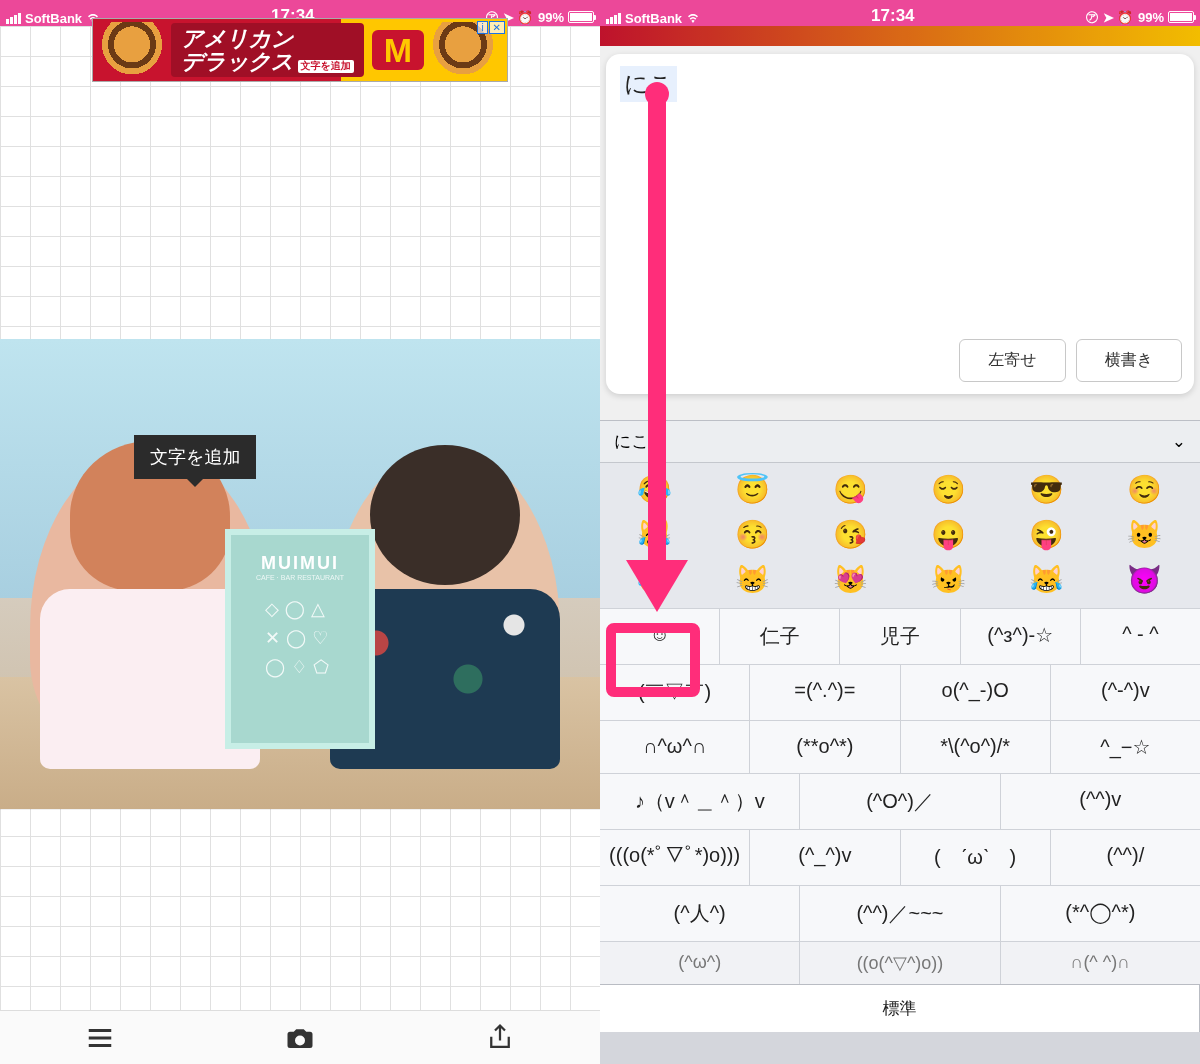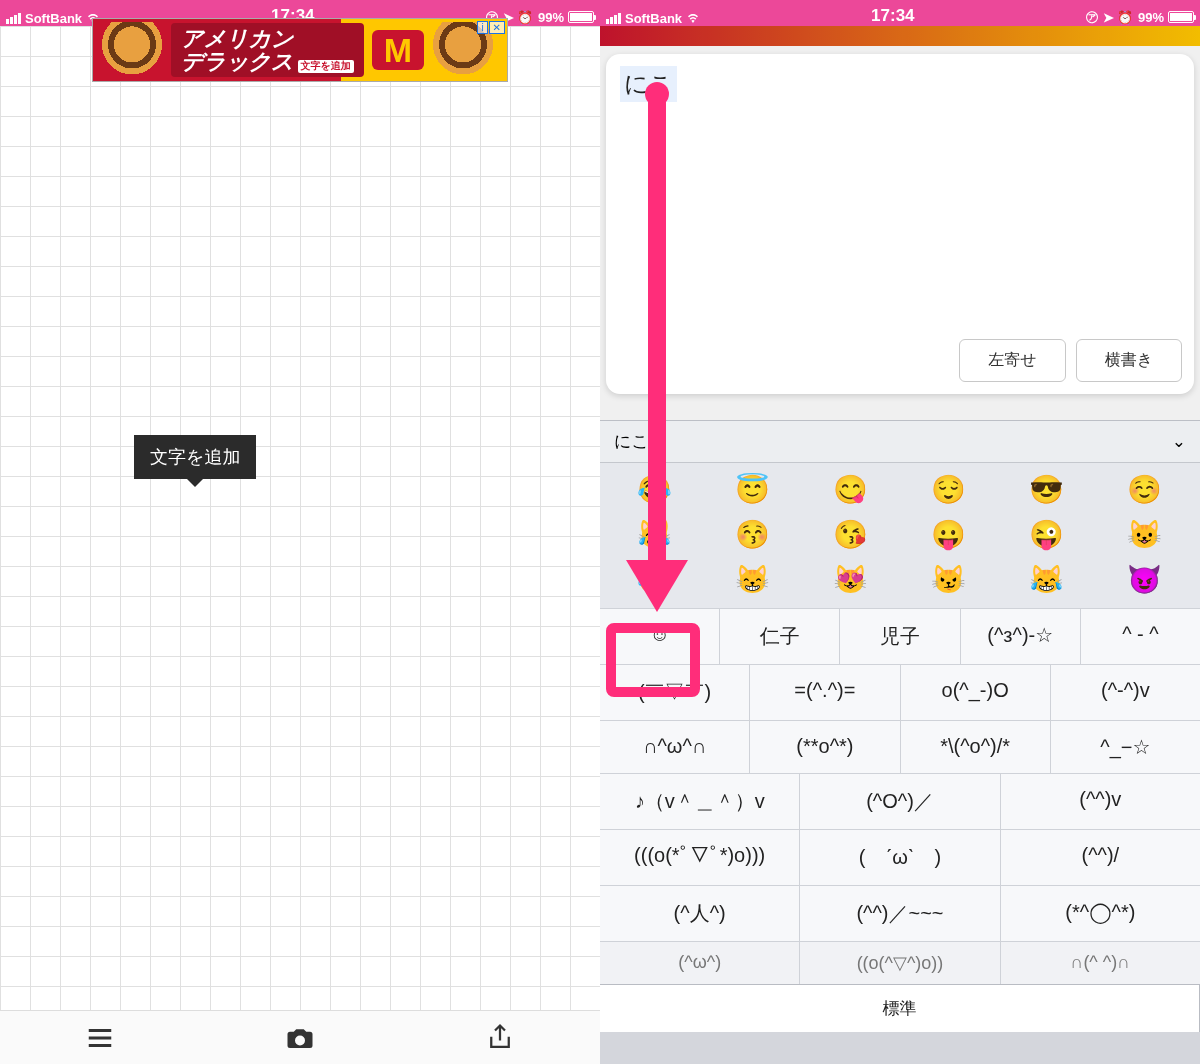--- a/index.html
+++ b/index.html
@@ -135,20 +135,31 @@
         <span>デラックス</span><span class="sub">文字を追加</span>
       </div>
       <div class="ad-logo">M</div>
       <div class="ad-burger"></div>
       <div class="ad-corner">
         <span>i</span>
         <span>✕</span>
       </div>
     </div>
 
+    <div class="photo">
+      <div class="window"></div>
+      <div class="table"></div>
+      <div class="person a"></div>
+      <div class="person b"></div>
+      <div class="menu-card">
+        <div class="title">MUIMUI</div>
+        <div class="title-sub">CAFE · BAR RESTAURANT</div>
+        <div class="icons">◇◯△<br>✕◯♡<br>◯♢⬠</div>
+      </div>
+    </div>
 
     <div class="tooltip">文字を追加</div>
 
     <div class="bottombar">
       <div class="btn ico">
         <svg viewBox="0 0 24 24">
             <path stroke="#333" stroke-width="2.4" d="M3 6h18M3 12h18M3 18h18"></path>
           </svg>
       </div>
       <div class="btn ico">
@@ -256,20 +267,21 @@
               <div class="cell">*\(^o^)/*</div>
               <div class="cell">^_−☆</div>
             </div>
             <div class="sugg-row">
               <div class="cell">♪（v＾＿＾）v</div>
               <div class="cell">(^O^)／</div>
               <div class="cell">(^^)v</div>
             </div>
             <div class="sugg-row">
               <div class="cell">(((o(*ﾟ▽ﾟ*)o)))</div>
+              <div class="cell">(^_^)v</div>
               <div class="cell">(　ˊωˋ　)</div>
               <div class="cell">(^^)/</div>
             </div>
             <div class="sugg-row">
               <div class="cell">(^人^)</div>
               <div class="cell">(^^)／~~~</div>
               <div class="cell">(*^◯^*)</div>
             </div>
             <div class="sugg-row half">
               <div class="cell">(^ω^)</div>

